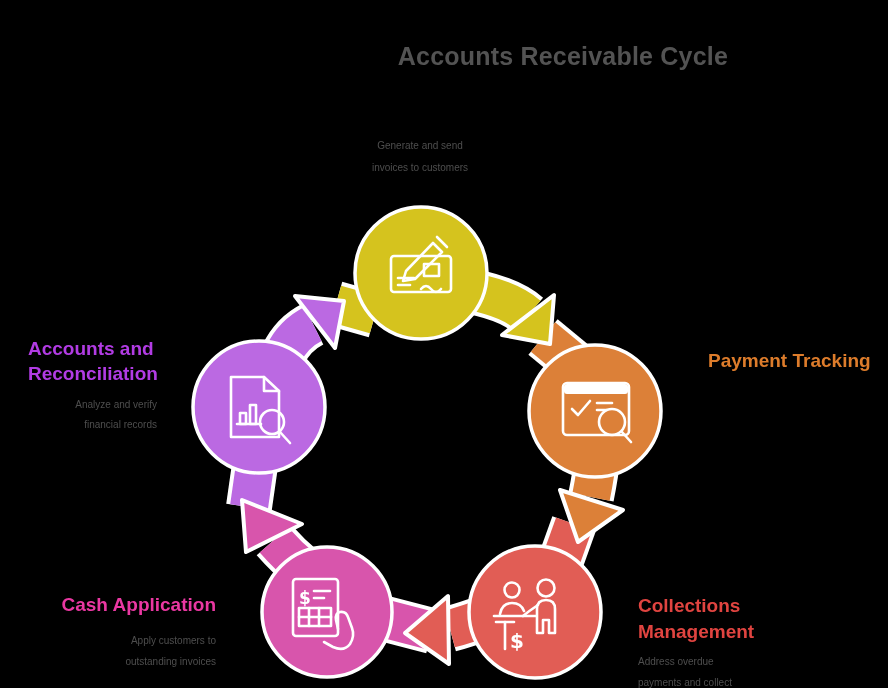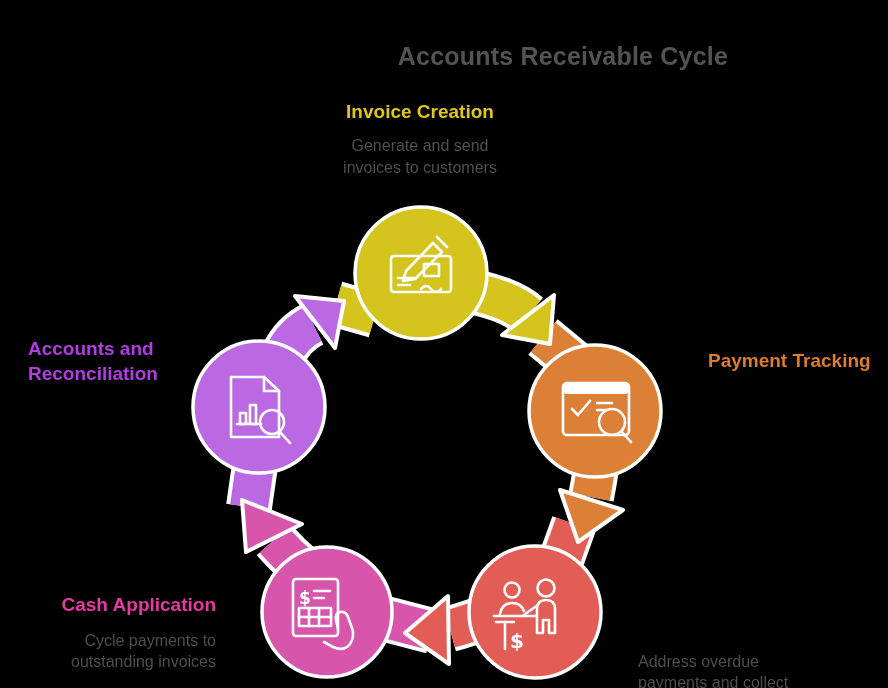--- a/index.html
+++ b/index.html
@@ -2,21 +2,21 @@
 <html><head>
 <meta charset="utf-8">
 <style>
   html,body{margin:0;padding:0;background:#000;}
   .stage{position:relative;width:888px;height:688px;background:#000;overflow:hidden;
          font-family:"Liberation Sans",sans-serif;}
   .stage svg{position:absolute;left:0;top:0;}
   .title{position:absolute;left:128px;top:42px;width:600px;text-align:right;
          font-size:25px;font-weight:bold;letter-spacing:0.2px;}
   .node-label{position:absolute;font-size:19px;font-weight:bold;white-space:pre-line;}
-  .node-desc{position:absolute;font-size:16px;color:#4e4e4e;white-space:pre-line;
+  .node-desc{position:absolute;font-size:10px;color:#4e4e4e;white-space:pre-line;
              line-height:22px;}
   .lbl-0{left:270px;top:101px;width:300px;text-align:center;}
   .dsc-0{left:270px;top:135px;width:300px;text-align:center;}
   .lbl-1{left:700px;top:350px;width:188px;}
   .dsc-1{left:700px;top:383px;width:188px;line-height:21.5px;}
   .lbl-2{left:638px;top:593px;width:249px;line-height:26px;}
   .dsc-2{left:638px;top:651px;width:249px;line-height:21px;}
   .lbl-3{left:20px;top:594px;width:196px;text-align:right;}
   .dsc-3{left:20px;top:630px;width:196px;text-align:right;line-height:21px;}
   .lbl-4{left:28px;top:336px;width:170px;line-height:25px;}
@@ -127,29 +127,32 @@
       <rect x="240" y="413" width="6" height="11"></rect>
       <rect x="250" y="405" width="6" height="19"></rect>
       <line x1="237" y1="424" x2="261" y2="424"></line>
       <circle cx="272" cy="422" r="12"></circle>
       <line x1="280" y1="432" x2="290" y2="443"></line>
     </g>
   </svg>
 
   <div class="title" style="color: rgb(83, 83, 83);">Accounts Receivable Cycle</div>
 
-  <div class="node-label lbl-0" style="color: rgb(226, 199, 19);">Invoice Creation</div>
   <div class="node-desc dsc-0">Generate and send
 invoices to customers</div>
 
   <div class="node-label lbl-1" style="color: rgb(221, 124, 43); margin-left: 8px;">Payment Tracking</div>
 
+  <div class="node-label lbl-2" style="color: rgb(224, 68, 64);">Collections
+Management</div>
   <div class="node-desc dsc-2">Address overdue
 payments and collect</div>
 
   <div class="node-label lbl-3" style="color: rgb(234, 56, 162); text-align: right;">Cash Application</div>
-  <div class="node-desc dsc-3">Cycle payments to
+  <div class="node-desc dsc-3">Apply customers to
 outstanding invoices</div>
 
   <div class="node-label lbl-4" style="color: rgb(178, 60, 228);">Accounts and
 Reconciliation</div>
+  <div class="node-desc dsc-4">Analyze and verify
+financial records</div>
 
 </div>
 
 </body></html>

